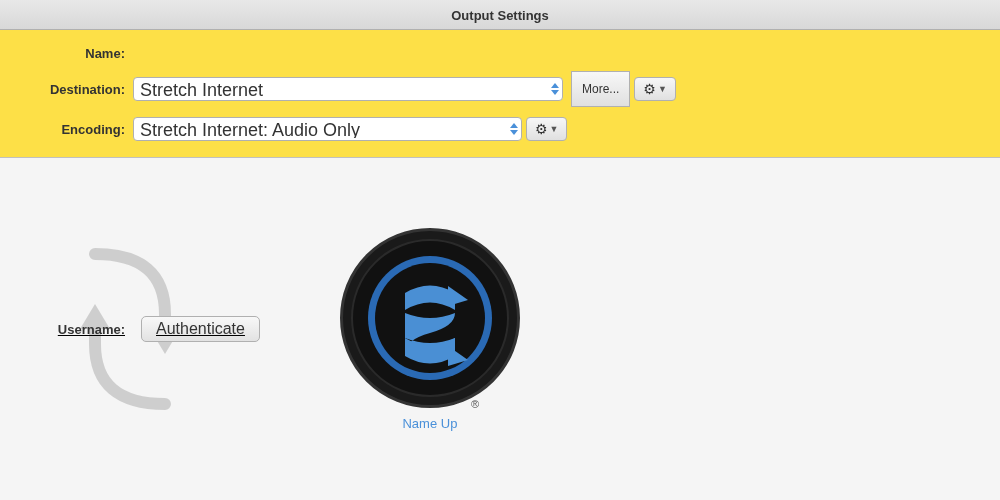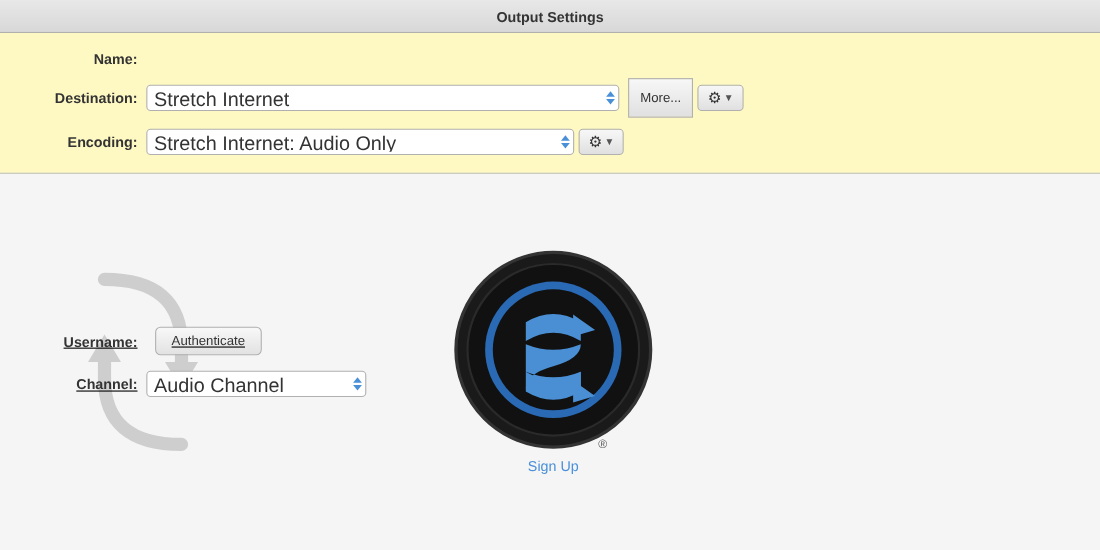--- a/index.html
+++ b/index.html
@@ -25,21 +25,21 @@
       background: linear-gradient(to bottom, #e8e8e8, #d8d8d8);
       border-bottom: 1px solid #b0b0b0;
       text-align: center;
       padding: 8px 14px 6px;
       font-size: 13px;
       font-weight: 600;
       color: #333;
     }
 
     .top-section {
-      background: #fef9c3;
+      background: #fde047;
       border-bottom: 1px solid #c0c0c0;
       padding: 16px 30px 16px;
     }
 
     .form-row {
       display: flex;
       align-items: center;
       margin-bottom: 10px;
     }
 
@@ -196,21 +196,21 @@
 
     .username-input {
       width: 200px;
     }
 
     .authenticate-btn {
       border: 1px solid #b0b0b0;
       border-radius: 5px;
       background: linear-gradient(to bottom, #f8f8f8, #e2e2e2);
       padding: 3px 14px;
-      font-size: 12px;
+      font-size: 16px;
       color: #333;
       cursor: pointer;
       height: 26px;
       margin-left: 8px;
       text-align: right;
     }
 
     .channel-wrapper {
       width: 200px;
     }
@@ -316,32 +316,20 @@
       </svg>
     </div>
 
     <div class="bottom-form">
 
       <div class="form-row">
         <span class="label">Username:</span>
         <button class="authenticate-btn">Authenticate</button>
       </div>
 
-      <div class="form-row">
-        <span class="label">Channel:</span>
-        <div class="select-wrapper channel-wrapper">
-          <select>
-            <option>Audio Channel</option>
-          </select>
-          <div class="select-arrows">
-            <div class="select-arrow-up"></div>
-            <div class="select-arrow-down"></div>
-          </div>
-        </div>
-      </div>
 
     </div>
 
     <div class="logo-area">
       <div class="logo-circle">
         <svg width="160" height="160" viewBox="0 0 160 160">
 
           <circle cx="80" cy="80" r="78" fill="#111111" stroke="#2a2a2a" stroke-width="2"></circle>
 
           <circle cx="80" cy="80" r="62" fill="#2a6ab5"></circle>
@@ -353,18 +341,18 @@
           <polygon points="98,48 118,62 98,68" fill="#4a8fd4"></polygon>
 
           <path d="M 55 75 Q 80 85 105 75 Q 105 88 80 95 Q 55 102 55 115 Q 80 125 105 115 L 105 100 Q 80 110 55 100 Z" fill="#4a8fd4"></path>
 
           <path d="M 55 100 Q 80 115 105 100 L 105 118 Q 80 133 55 118 Z" fill="#4a8fd4"></path>
           <polygon points="98,108 118,122 98,128" fill="#4a8fd4"></polygon>
         </svg>
       </div>
 
       <div style="position:relative; margin-top:-10px; margin-left:90px; font-size:11px; color:#555;">®</div>
-      <a class="sign-up-link">Sign Up</a>
+      <a class="sign-up-link">Name Up</a>
     </div>
 
   </div>
 
 </div>
 
 </body></html>

